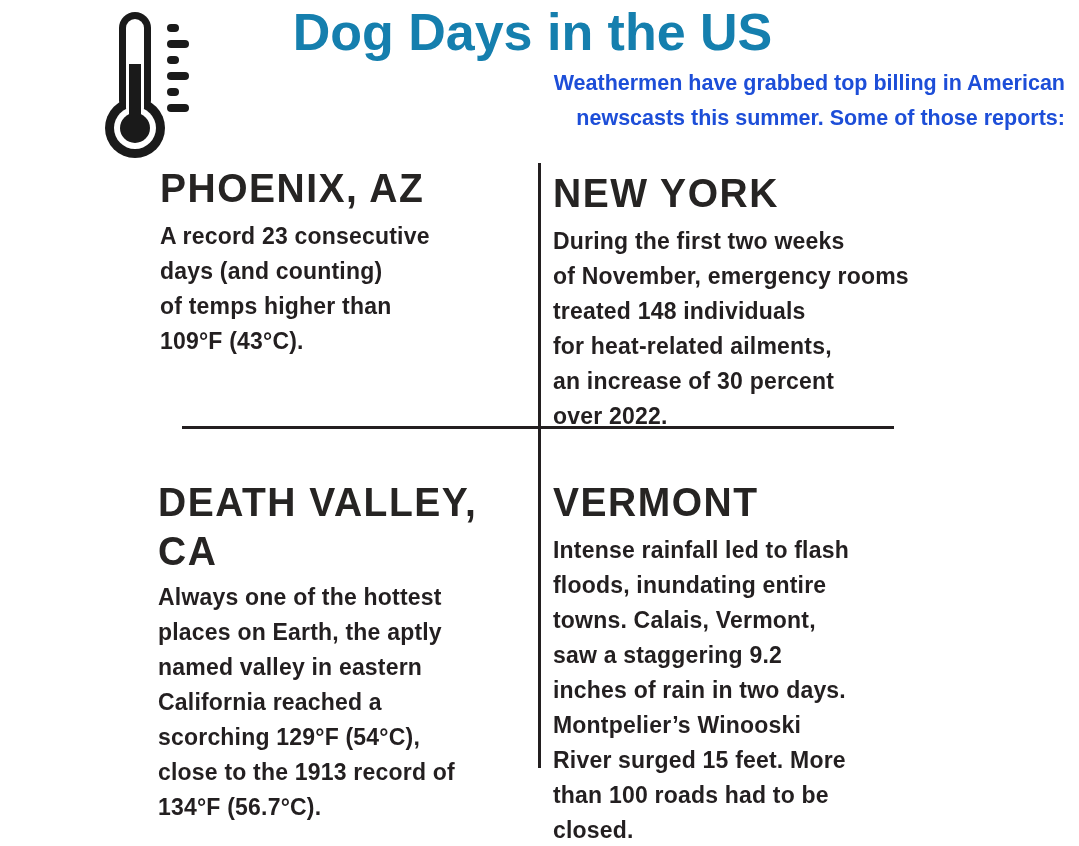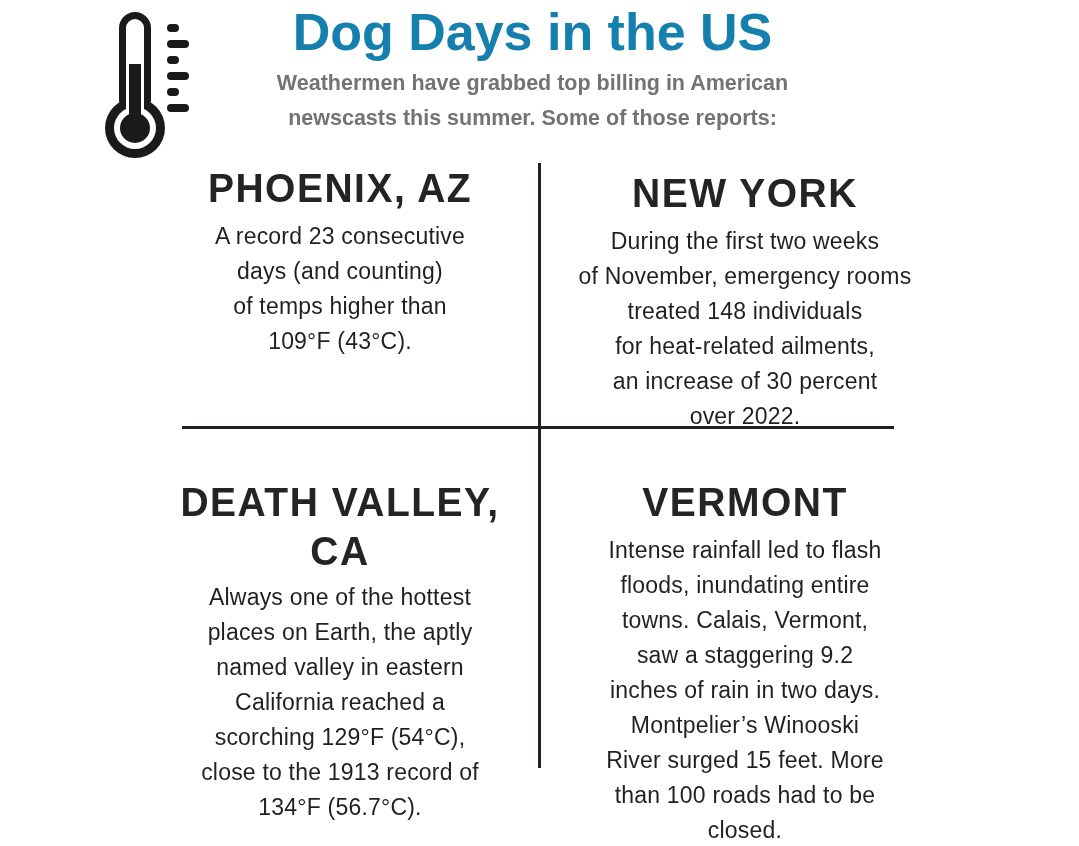--- a/index.html
+++ b/index.html
@@ -19,60 +19,60 @@
     text-align: center;
     font-size: 52px;
     font-weight: 800;
     letter-spacing: 0px;
     color: #157fae;
   }
   .subtitle {
     position: absolute;
     top: 66px; left: 0; width: 100%;
     margin: 0;
-    text-align: center;
+    text-align: right;
     font-size: 21.5px;
     font-weight: 700;
     line-height: 35px;
     white-space: pre-line;
-    color: #737373;
+    color: #1d4ed8;
   }
   .therm {
     position: absolute;
     left: 95px; top: 4px;
     width: 120px; height: 156px;
   }
   .v-line {
     position: absolute;
     left: 538px; top: 163px;
     width: 3px; height: 605px;
     background: #231f20;
   }
   .h-line {
     position: absolute;
     left: 182px; top: 426px;
     width: 712px; height: 3px;
     background: #231f20;
   }
-  .quad { position: absolute; text-align: center; }
+  .quad { position: absolute; text-align: left; }
   .quad h2 {
     margin: 0;
     font-size: 39px;
     font-weight: 800;
     letter-spacing: 1.5px;
     line-height: 47px;
     white-space: pre-line;
     color: #262423;
     transform: scaleY(1.05);
     transform-origin: top center;
   }
   .quad p {
     margin: 9px 0 0;
     font-size: 23px;
-    font-weight: 400;
+    font-weight: 700;
     line-height: 35px;
     letter-spacing: 0.2px;
     white-space: pre-line;
     color: #231f20;
   }
   .q-phoenix      { left: 160px; top: 163px; width: 360px; }
   .q-newyork      { left: 553px; top: 168px; width: 384px; }
   .q-deathvalley  { left: 158px; top: 477px; width: 364px; }
   .q-vermont      { left: 553px; top: 477px; width: 384px; }
 </style>

